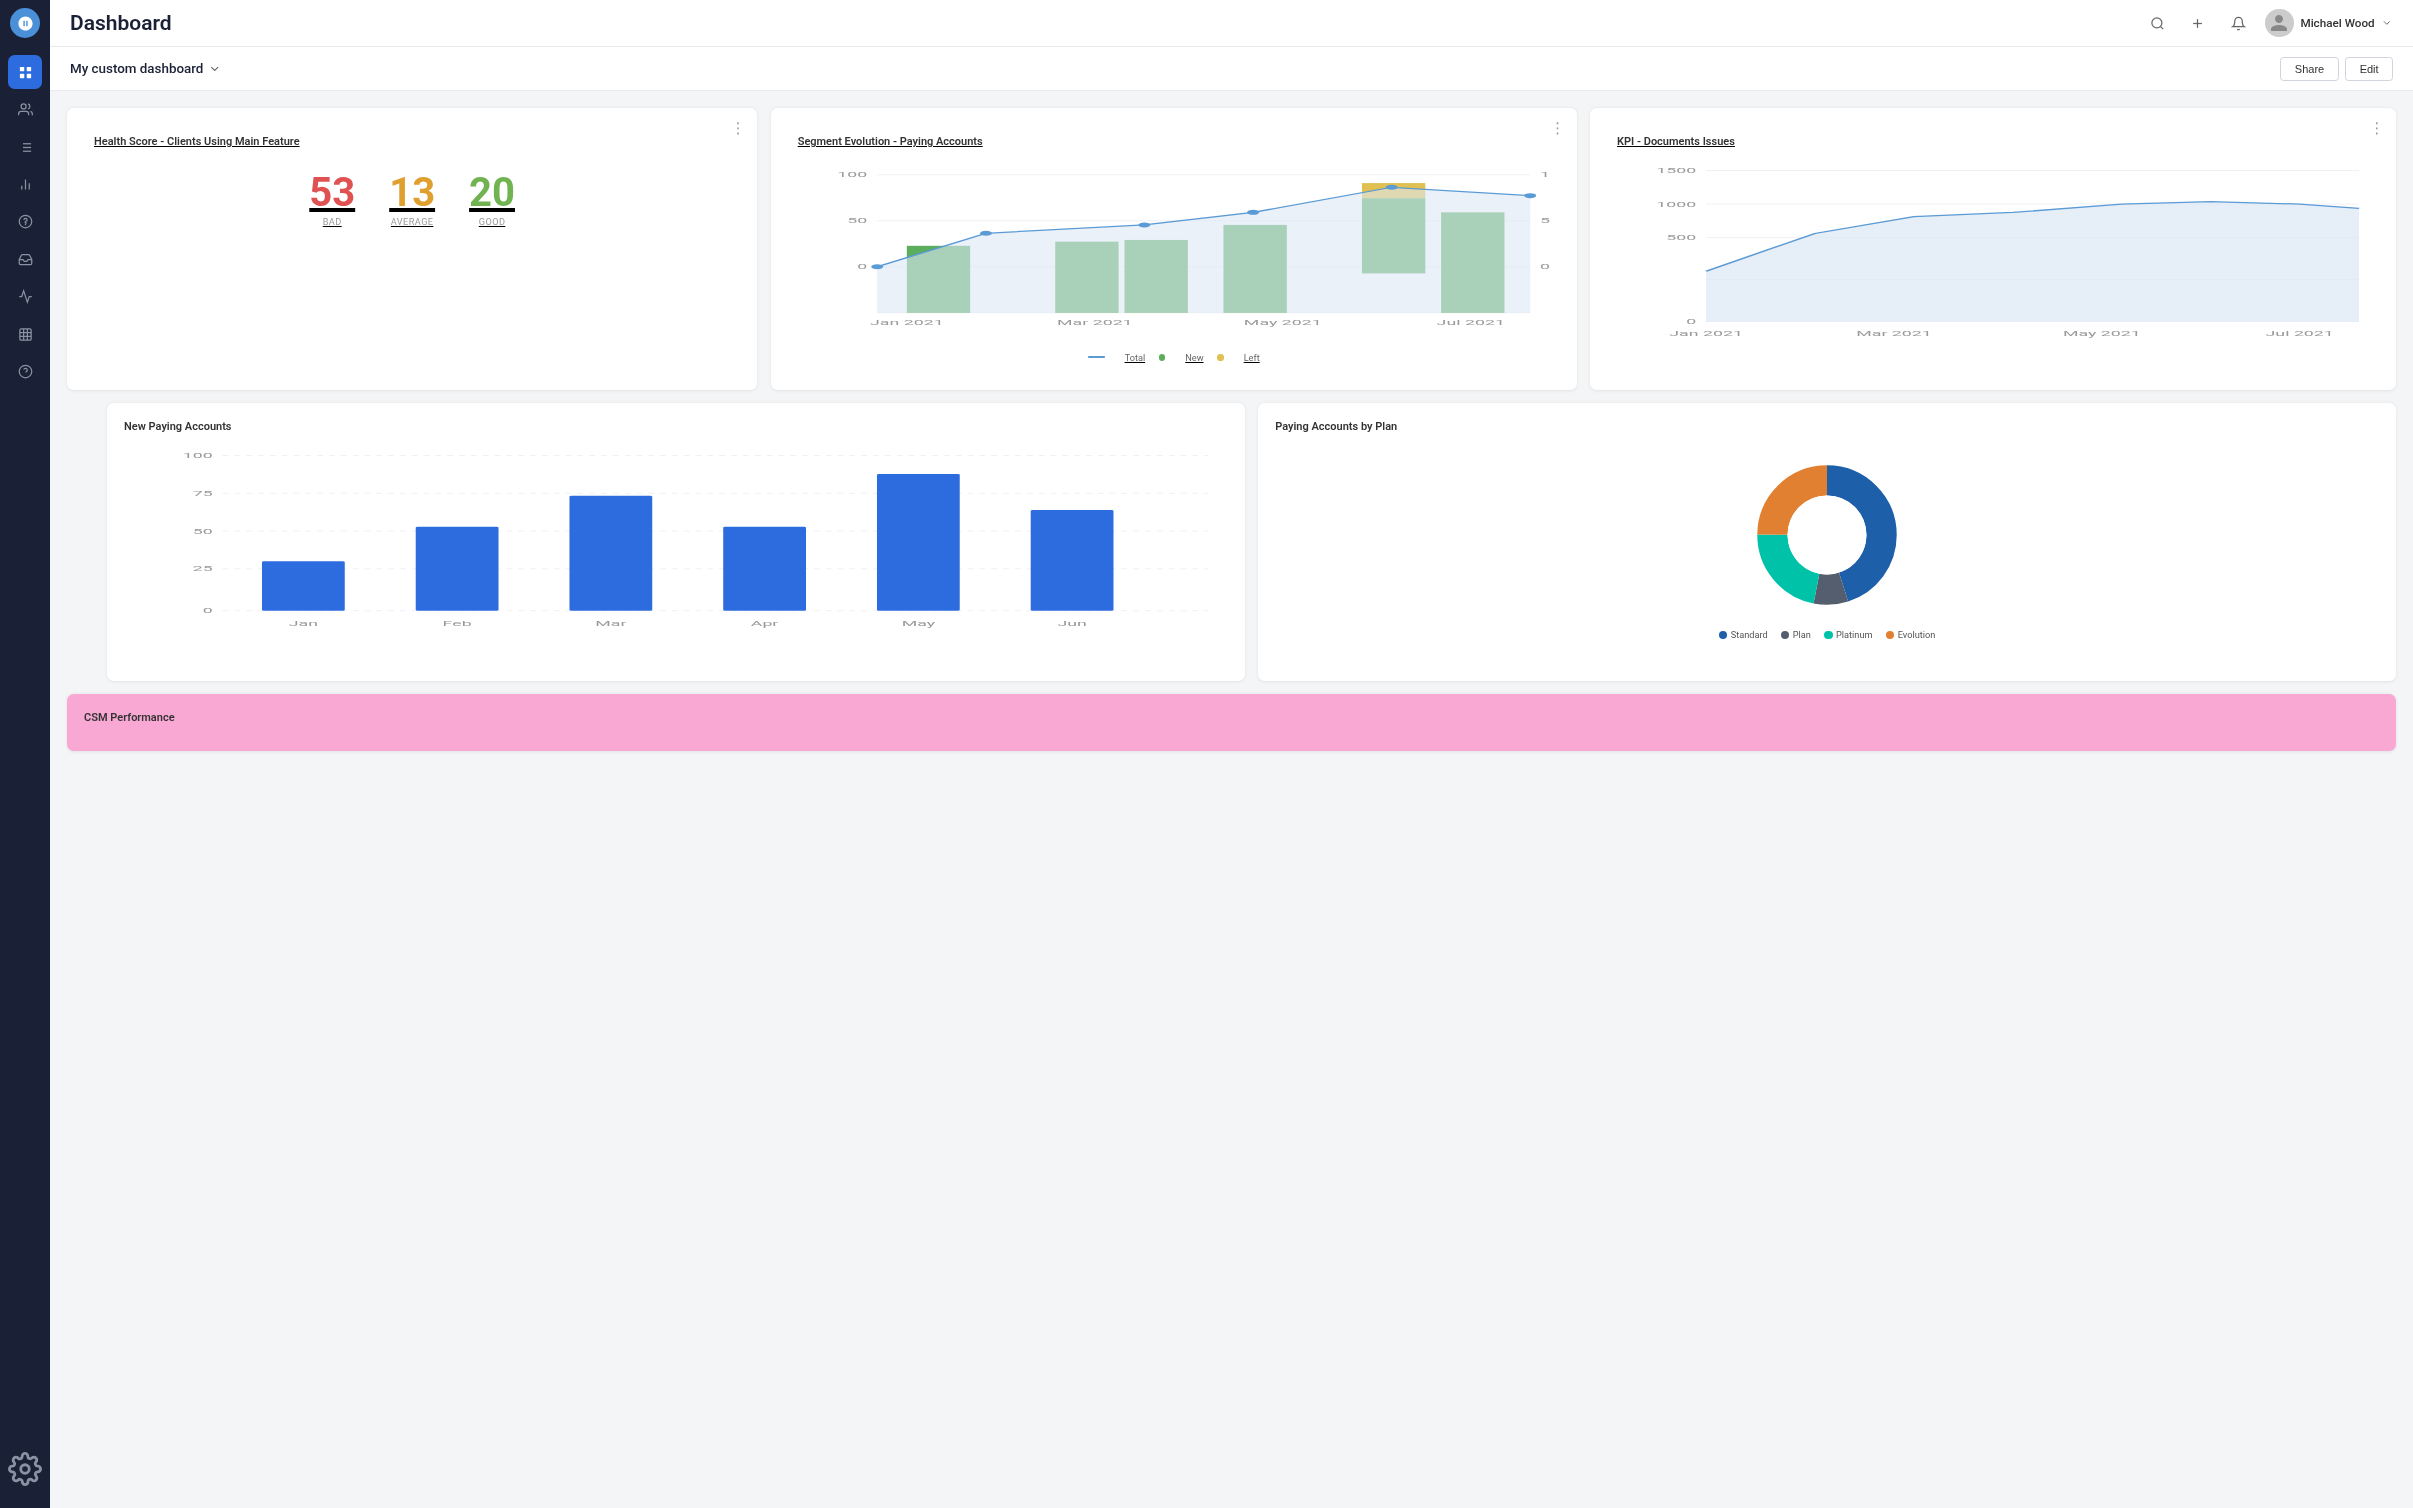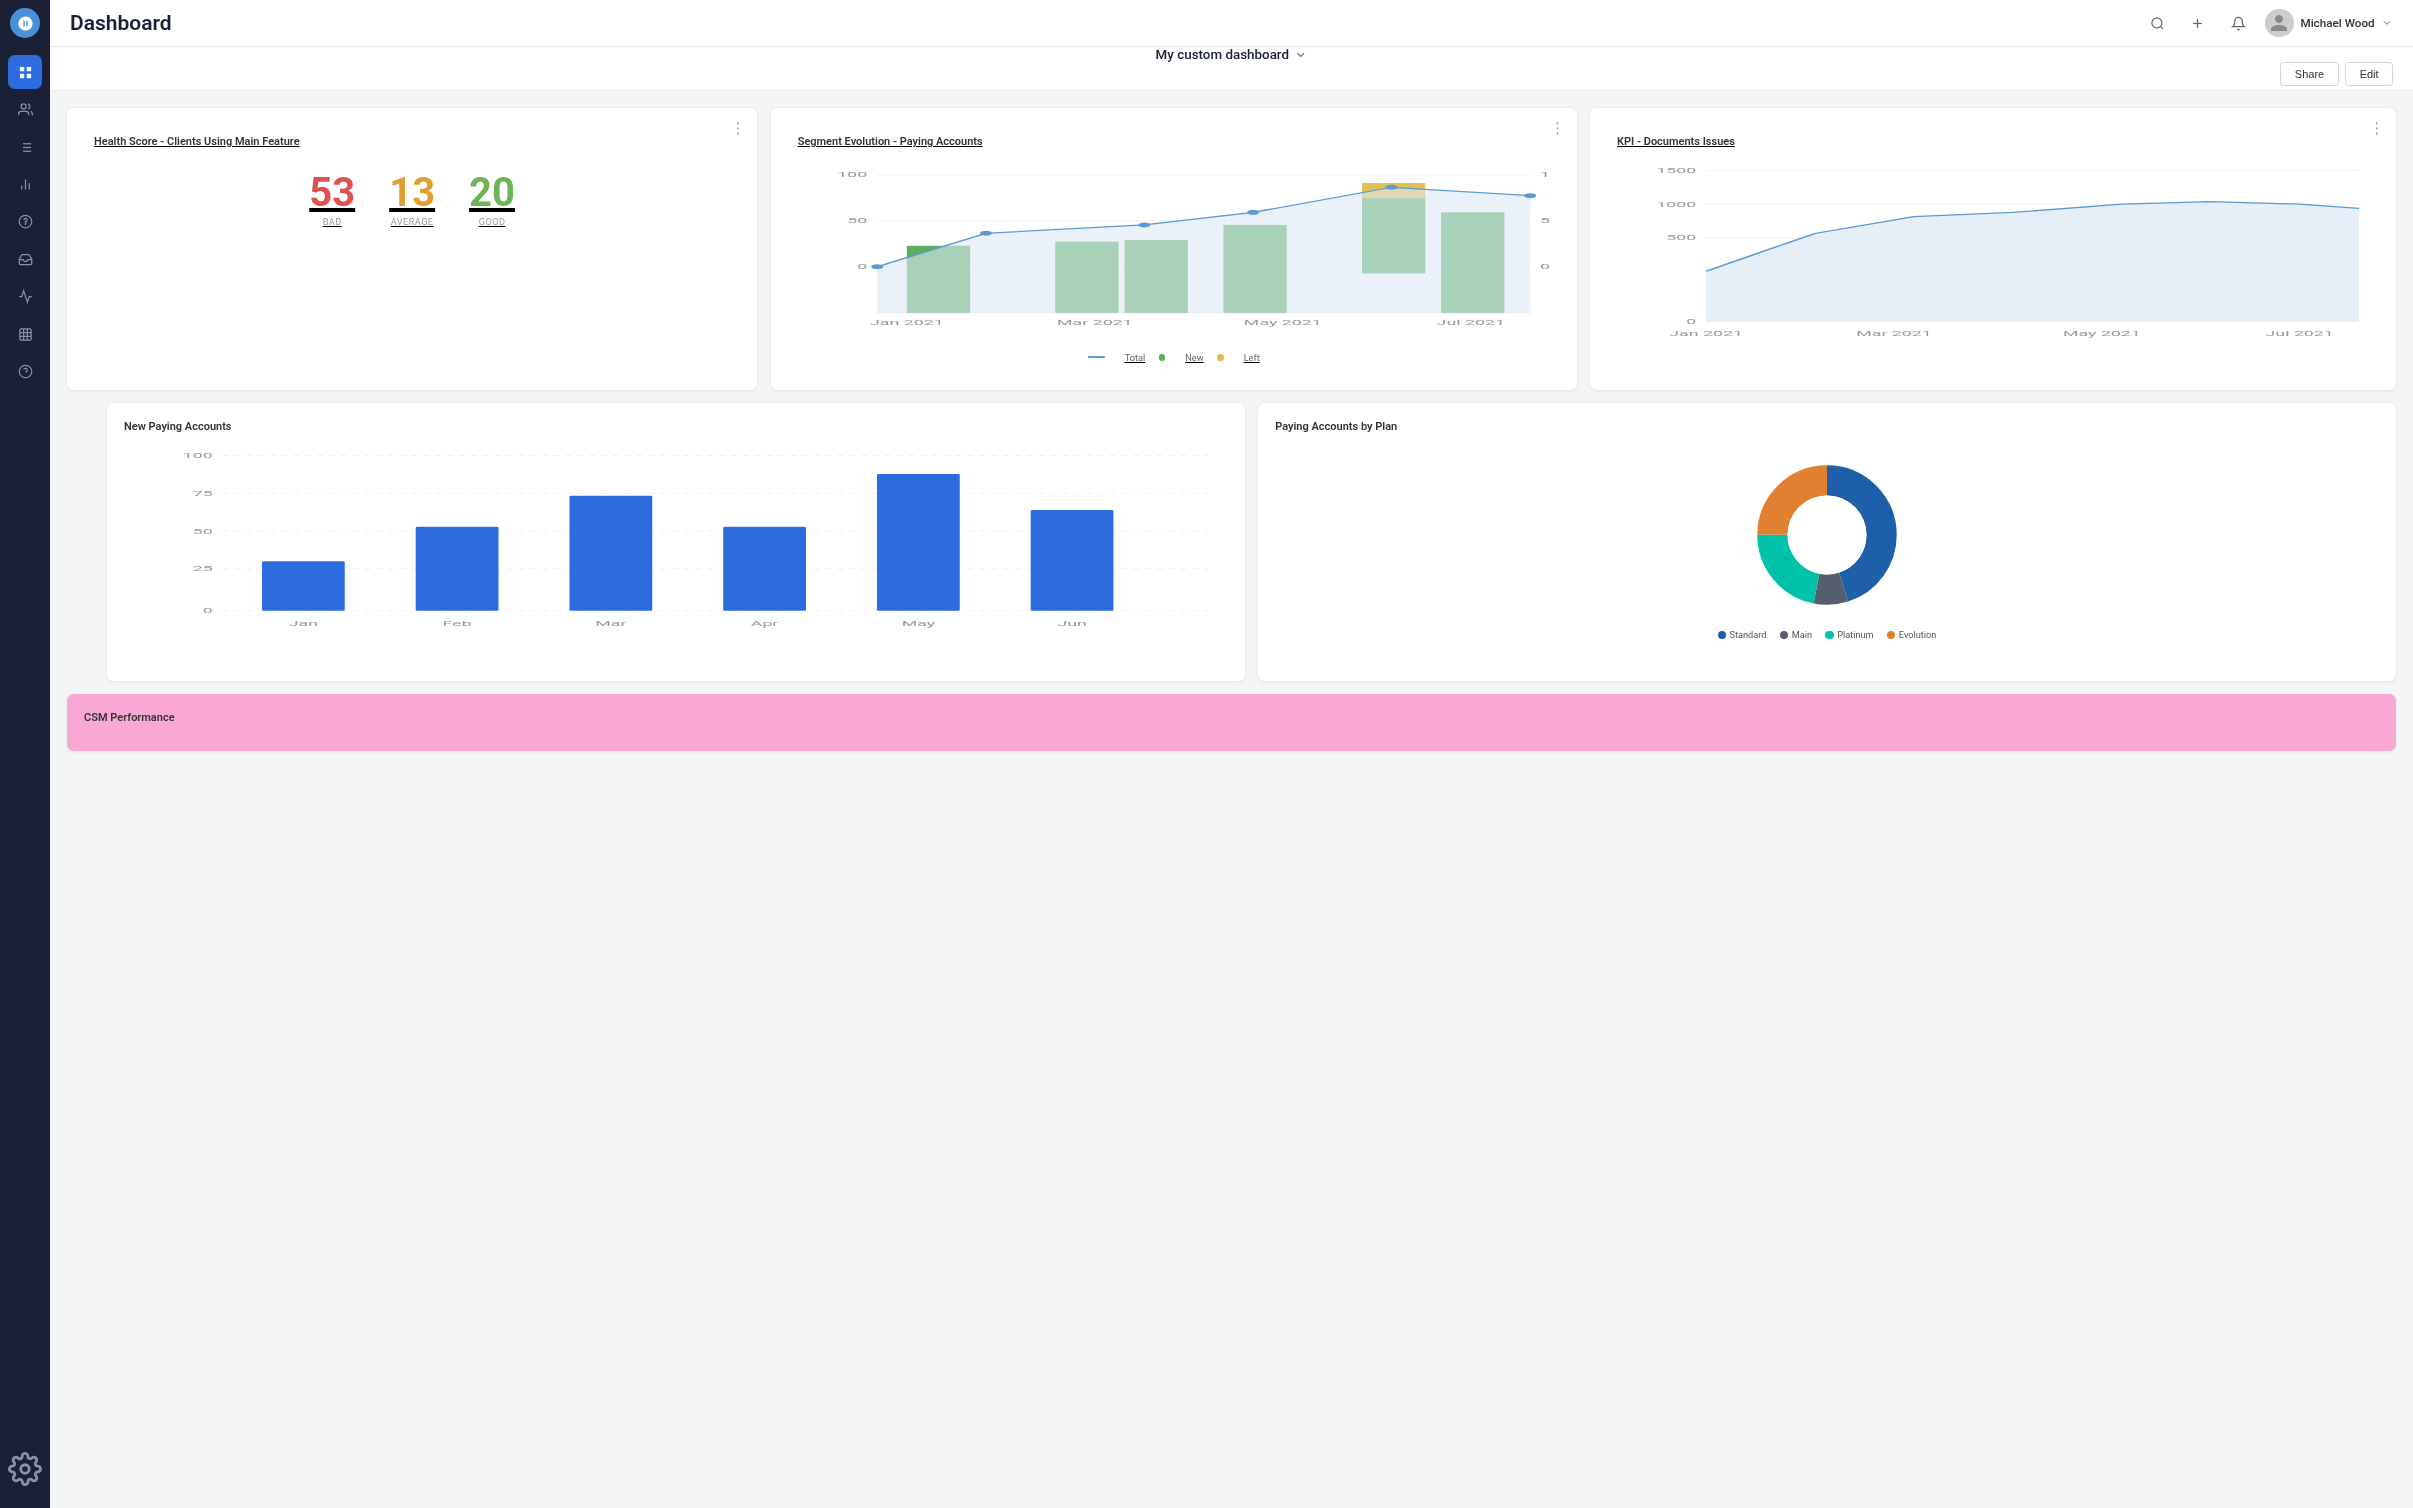--- a/index.html
+++ b/index.html
@@ -66,21 +66,20 @@
 
     
     .sub-header {
       background: white;
       height: 44px;
       display: flex;
       align-items: center;
       padding: 0 20px;
       border-bottom: 0.8px solid #e8eaf0;
       flex-shrink: 0;
-      flex-direction: column;
     }
     .dashboard-selector {
       display: flex; align-items: center; gap: 5px;
       font-size: 13.4px; font-weight: 500; color: #1a2035;
       cursor: pointer;
     }
     .dashboard-selector svg { width: 13.4px; height: 13.4px; color: #666; }
     .sub-header-actions { margin-left: auto; display: flex; gap: 6.7px; }
     .btn {
       padding: 5px 13.4px;
@@ -449,21 +448,21 @@
             <circle cx="100" cy="100" r="47" fill="white"></circle>
           </svg>
 
           <div class="donut-legend">
             <div class="donut-legend-item">
               <div class="donut-dot" style="background:#1d5fa8;"></div>
               <span>Standard</span>
             </div>
             <div class="donut-legend-item">
               <div class="donut-dot" style="background:#555e6e;"></div>
-              <span>Main</span>
+              <span>Plan</span>
             </div>
             <div class="donut-legend-item">
               <div class="donut-dot" style="background:#00c2a8;"></div>
               <span>Platinum</span>
             </div>
             <div class="donut-legend-item">
               <div class="donut-dot" style="background:#e08030;"></div>
               <span>Evolution</span>
             </div>
           </div>

